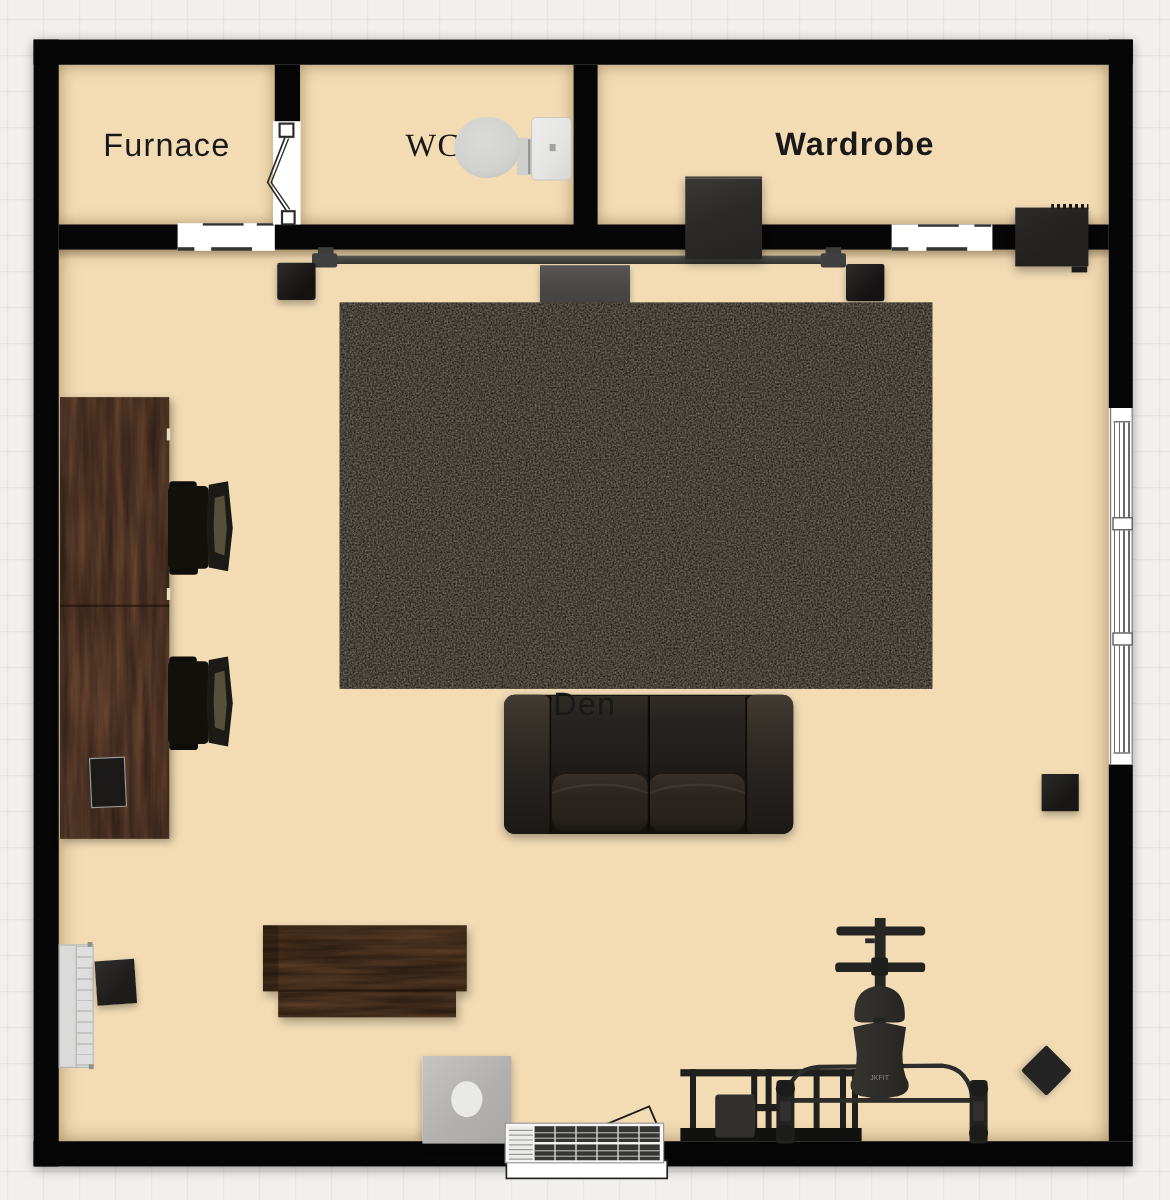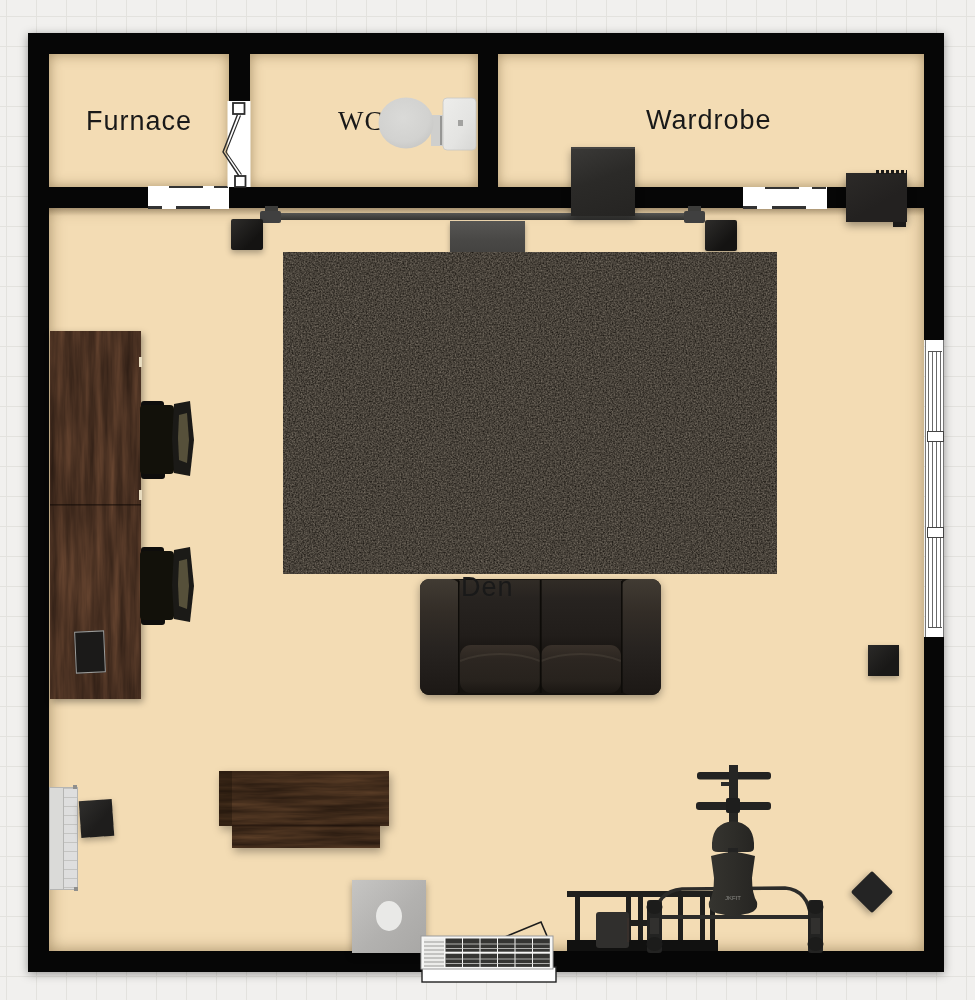--- a/index.html
+++ b/index.html
@@ -62,21 +62,21 @@
   <svg class="abs" style="left:215px;top:95px;" width="50" height="100" viewBox="0 0 50 100">
     <rect x="12.5" y="6" width="23" height="86" fill="#ffffff"></rect>
     <rect x="18" y="8" width="11.5" height="11" fill="#fff" stroke="#2b2b2b" stroke-width="1.8"></rect>
     <rect x="20" y="81" width="10.5" height="11" fill="#fff" stroke="#2b2b2b" stroke-width="1.8"></rect>
     <path d="M22.5 19.5 L8 57 L24 81" fill="none" stroke="#2b2b2b" stroke-width="1.4"></path>
     <path d="M25.5 20.5 L11 57 L26.5 79.5" fill="none" stroke="#2b2b2b" stroke-width="1.1"></path>
   </svg>
 
   <div class="label" style="left:86px;top:106px;">Furnace</div>
   <div class="label" style="left:338px;top:106px;font-family:Liberation Serif, serif;">WC</div>
-  <div class="label" style="left:646px;top:105px;">Wardrobe</div>
+  <div class="label" style="left:646px;top:105px;font-weight:bold;">Wardrobe</div>
 
   <svg class="abs" style="left:370px;top:88px;" width="115" height="72" viewBox="0 0 115 72">
     <defs>
       <radialGradient id="bowlg" cx="45%" cy="40%" r="72%">
         <stop offset="0%" stop-color="#dadad8"></stop>
         <stop offset="65%" stop-color="#d2d2d0"></stop>
         <stop offset="100%" stop-color="#c2c2c0"></stop>
       </radialGradient>
       <linearGradient id="tankg" x1="0" y1="0" x2="1" y2="1">
         <stop offset="0%" stop-color="#ededeb"></stop>

